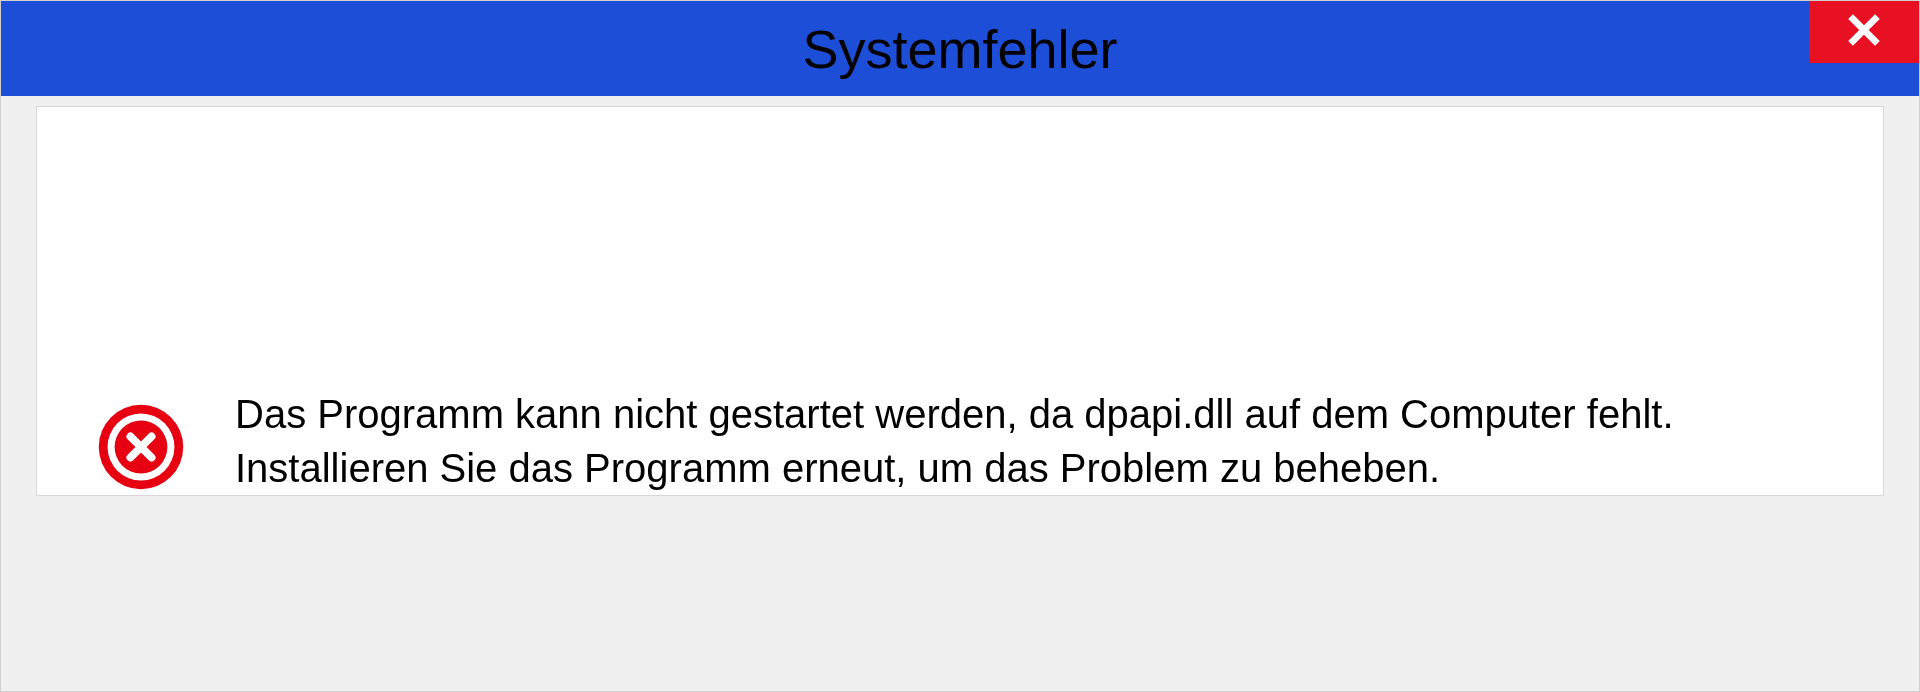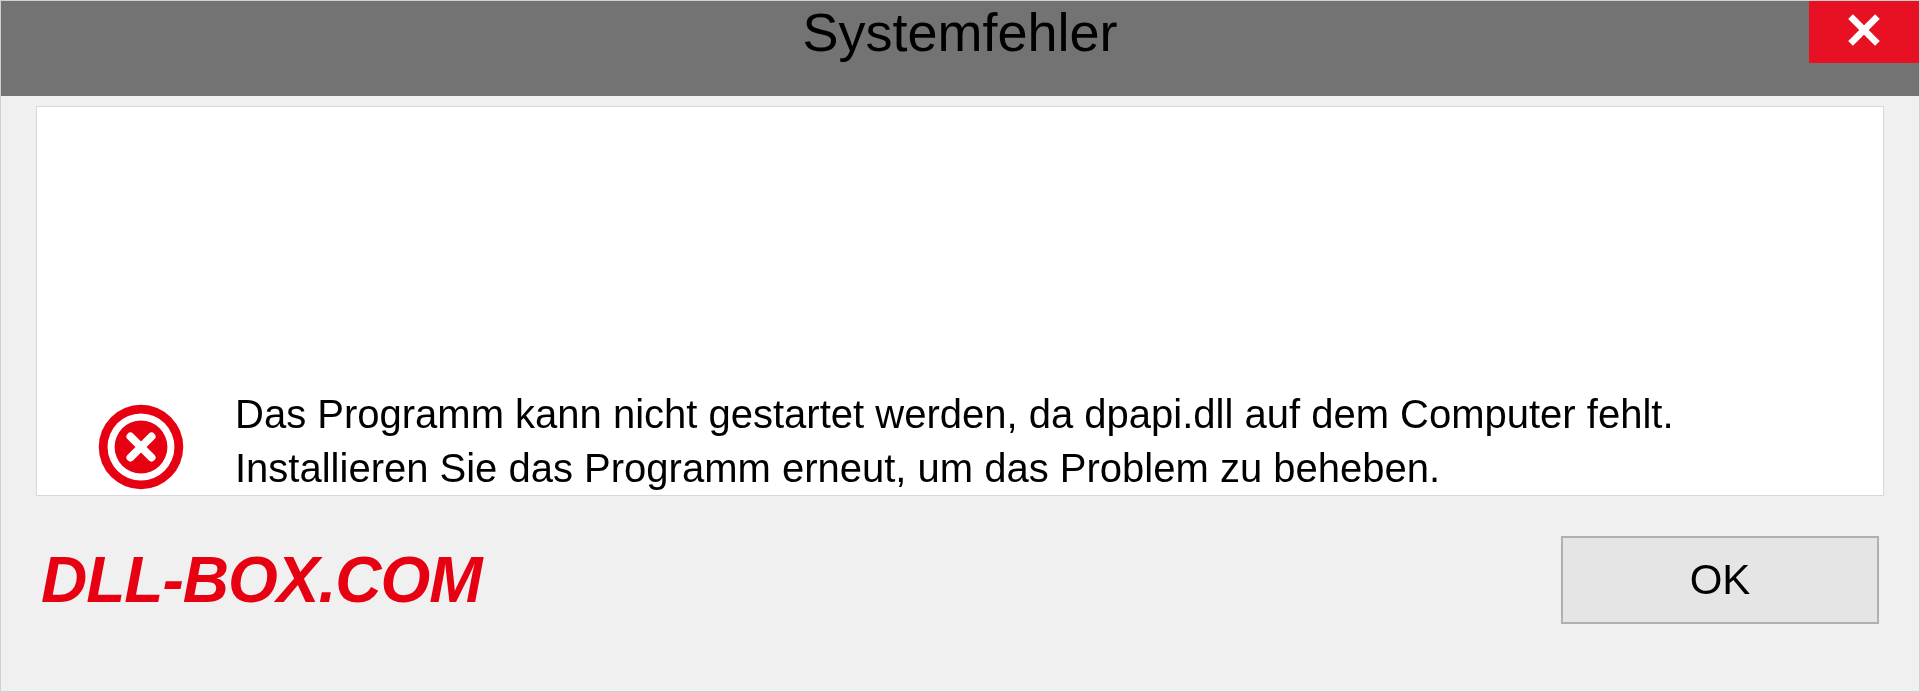--- a/index.html
+++ b/index.html
@@ -18,23 +18,24 @@
     .dialog {
       width: 100%;
       height: 100%;
       background: #f0f0f0;
       border: 1px solid #d0d0d0;
       position: relative;
     }
     .title-bar {
       height: 95px;
       display: flex;
+      align-items: center;
       justify-content: center;
       position: relative;
-      background: #737373;
+      background: #1d4ed8;
     }
     .title-text {
       font-size: 54px;
       font-weight: 400;
       color: #000;
     }
     .close-btn {
       position: absolute;
       right: 0;
       top: 0;
@@ -118,17 +119,13 @@
       <svg viewBox="0 0 100 100">
         <circle cx="50" cy="50" r="48" fill="#e60012"></circle>
         <circle cx="50" cy="50" r="38" fill="#ffffff"></circle>
         <circle cx="50" cy="50" r="30" fill="#e60012"></circle>
         <path d="M38 38 L62 62 M62 38 L38 62" stroke="#ffffff" stroke-width="9" stroke-linecap="round" fill="none"></path>
       </svg>
     </div>
     <div class="message-text">Das Programm kann nicht gestartet werden, da dpapi.dll auf dem Computer fehlt. Installieren Sie das Programm erneut, um das Problem zu beheben.</div>
   </div>
 
-  <div class="footer">
-    <div class="watermark">DLL-BOX.COM</div>
-    <button class="ok-button">OK</button>
-  </div>
 </div>
 
 </body></html>

